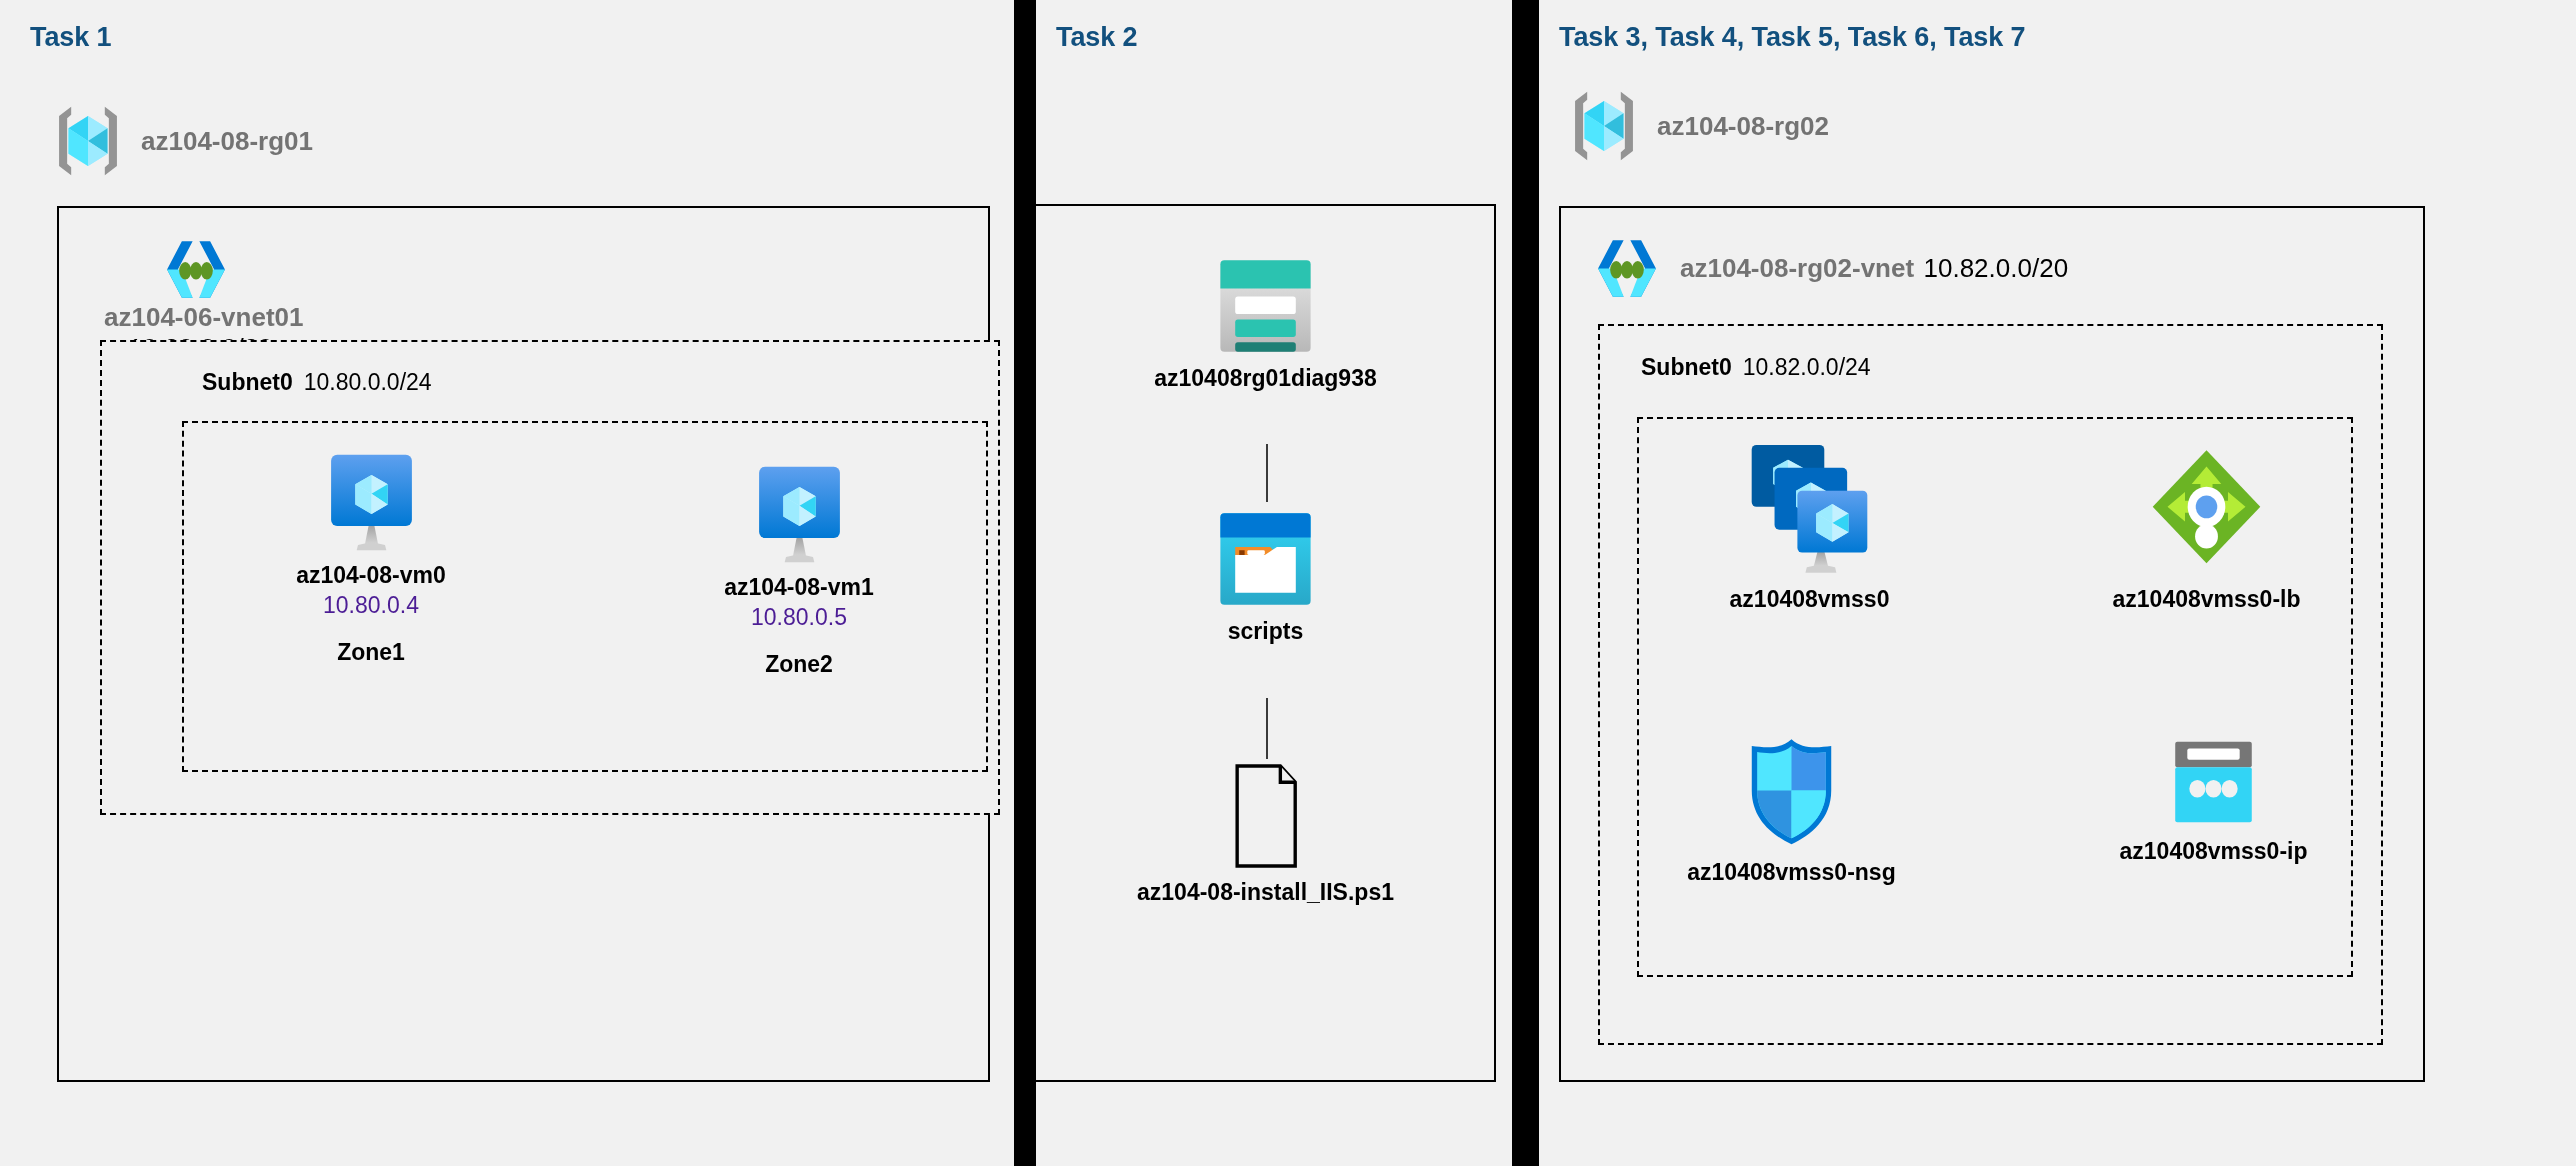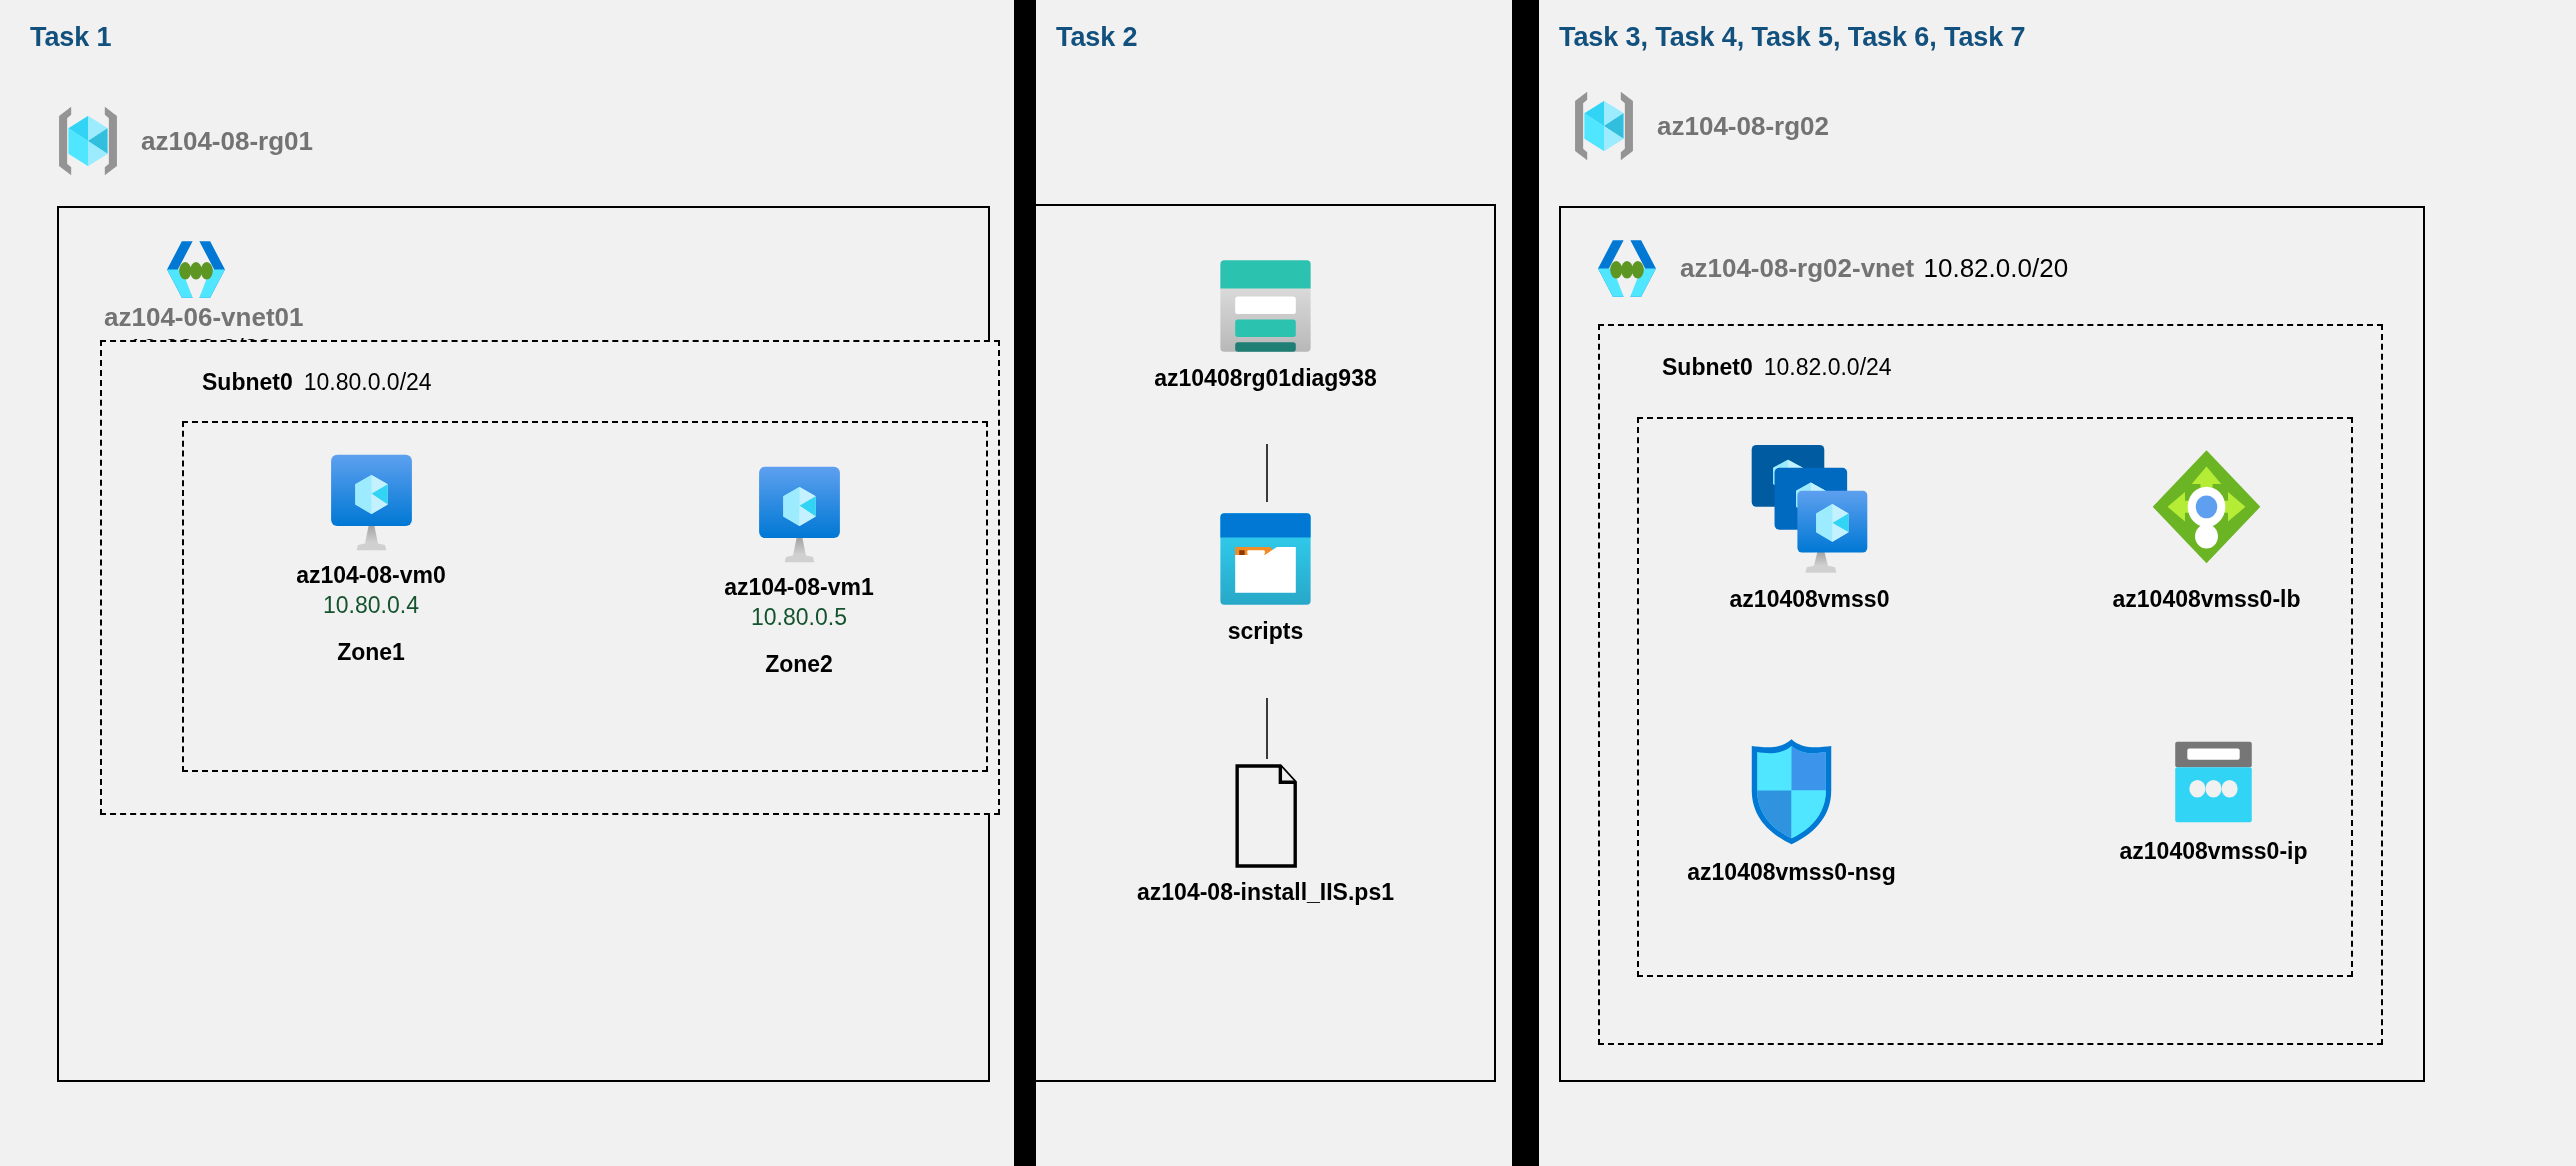--- a/index.html
+++ b/index.html
@@ -46,21 +46,21 @@
   .res-head .lbl-bold { font-weight: bold; font-size: 26px; color: #737373; }
   .res-head .lbl-norm { font-weight: normal; font-size: 26px; color: #000; margin-left: 9.4px; }
 
   .subnet-label { position: absolute; white-space: nowrap; }
   .subnet-label .lbl-bold { font-weight: bold; font-size: 23px; color: #000; }
   .subnet-label .lbl-norm { font-weight: normal; font-size: 23px; color: #000; margin-left: 8px; }
 
   
   .node { position: absolute; display: flex; flex-direction: column; align-items: center; }
   .node .node-name { font-weight: bold; font-size: 23px; color: #000; white-space: nowrap; margin-top: 9.4px; text-align: center; }
-  .node .node-sub  { font-weight: normal; font-size: 23px; color: #14532d; white-space: nowrap; margin-top: 2.7px; text-align: center; }
+  .node .node-sub  { font-weight: normal; font-size: 23px; color: #4c1d95; white-space: nowrap; margin-top: 2.7px; text-align: center; }
   .node .node-zone { font-weight: bold; font-size: 23px; color: #000; white-space: nowrap; margin-top: 20px; text-align: center; }
 
   .connector { position: absolute; width: 2px; background: #3a3a3a; }
 
   svg { display: block; }
 </style>
 </head>
 <body>
 
 <div class="canvas">
@@ -268,21 +268,21 @@
           <ellipse cx="55" cy="50" rx="9" ry="13" fill="#5e9624"></ellipse>
           <ellipse cx="71" cy="50" rx="9" ry="13" fill="#5e9624"></ellipse>
         </svg>
       </span>
       <span class="lbl-bold" style="margin-left:16px;">az104-08-rg02-vnet</span>
       <span class="lbl-norm">10.82.0.0/20</span>
     </div>
 
     <div class="dashed-box" style="left:59px; top:324px; width:785px; height:721px;"></div>
 
-    <div class="subnet-label" style="left:123px; top:354px;text-align:center;">
+    <div class="subnet-label" style="left:102px; top:354px;text-align:center;">
       <span class="lbl-bold">Subnet0</span>
       <span class="lbl-norm">10.82.0.0/24</span>
     </div>
 
     <div class="dashed-box" style="left:98px; top:417px; width:716px; height:560px;"></div>
 
     <div class="node" style="left:129px; top:442px; width:283px;">
       <span>
         <svg width="121" height="135" viewBox="0 0 180 200">
           <defs>

